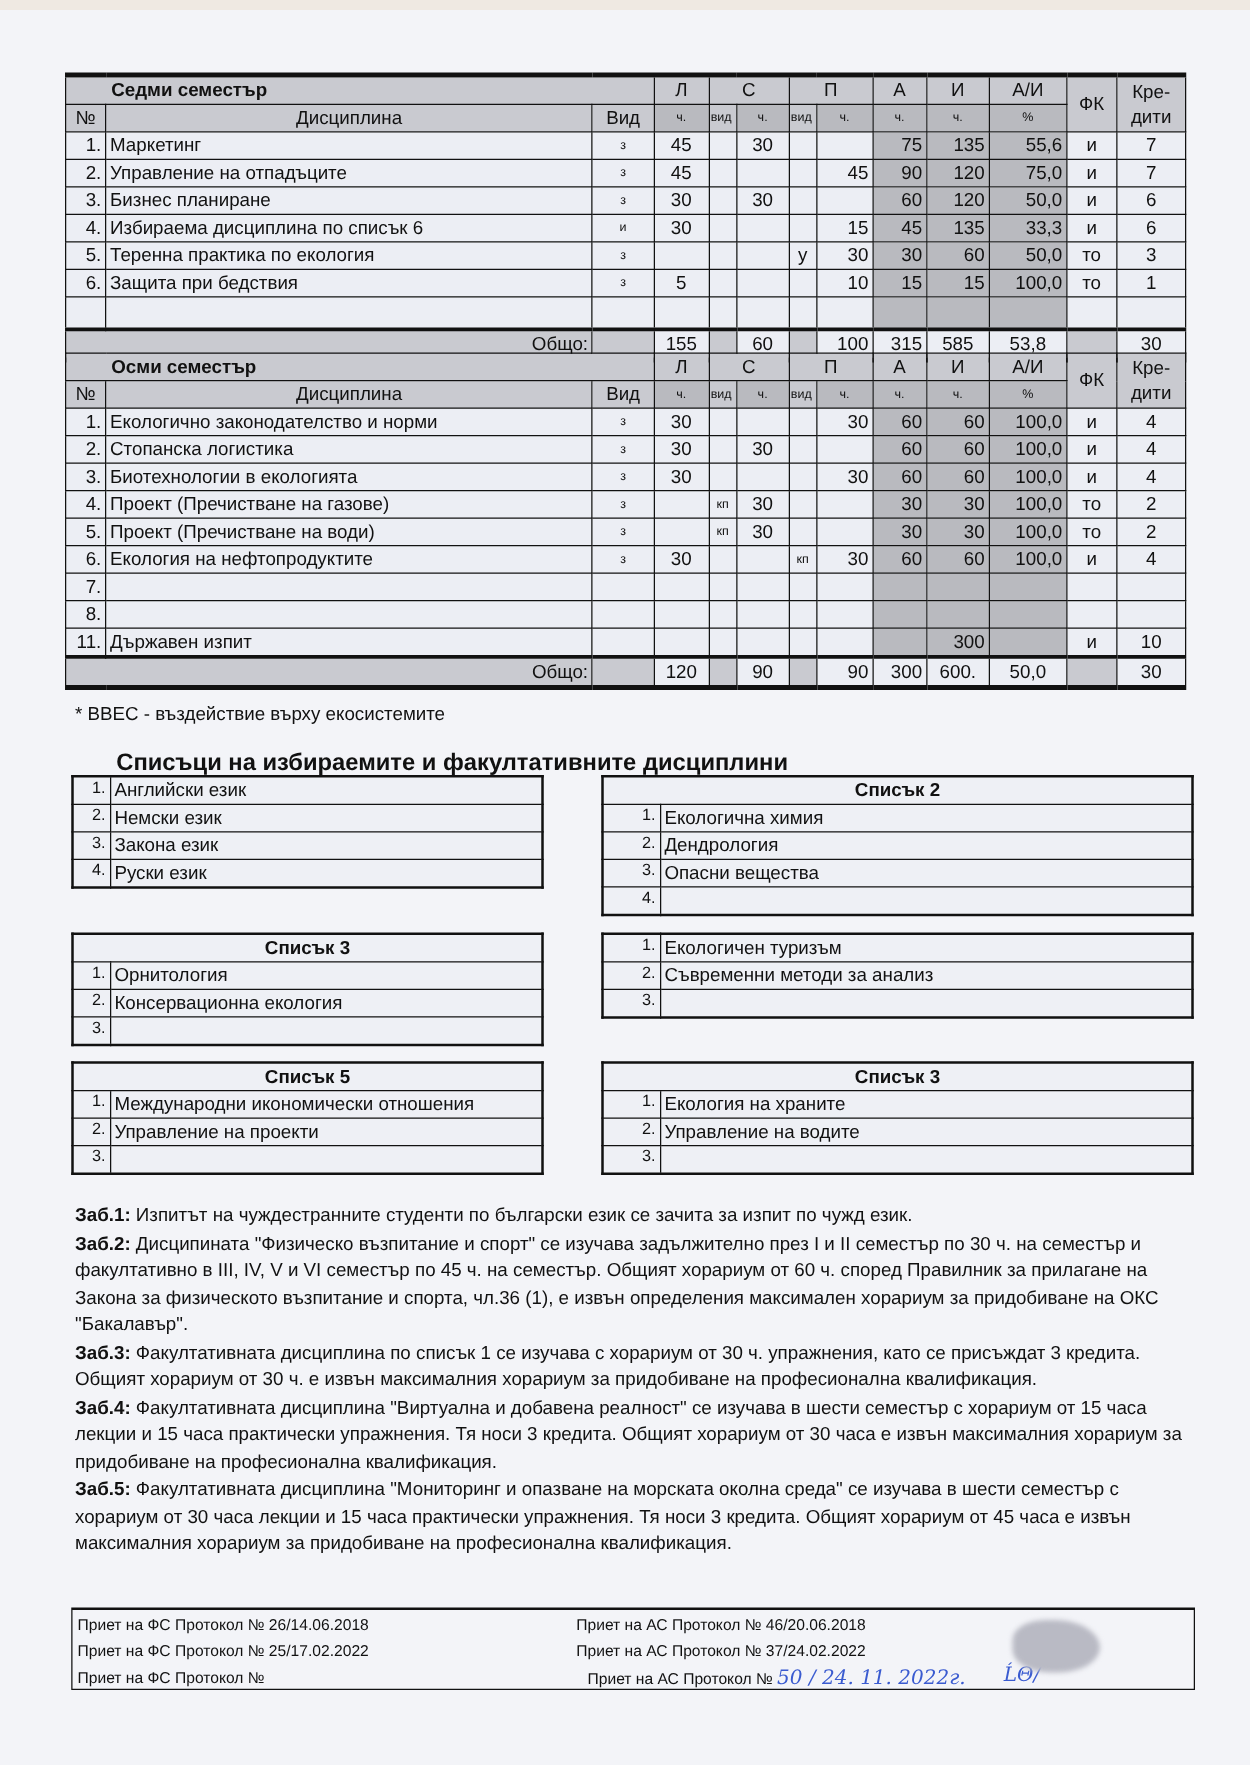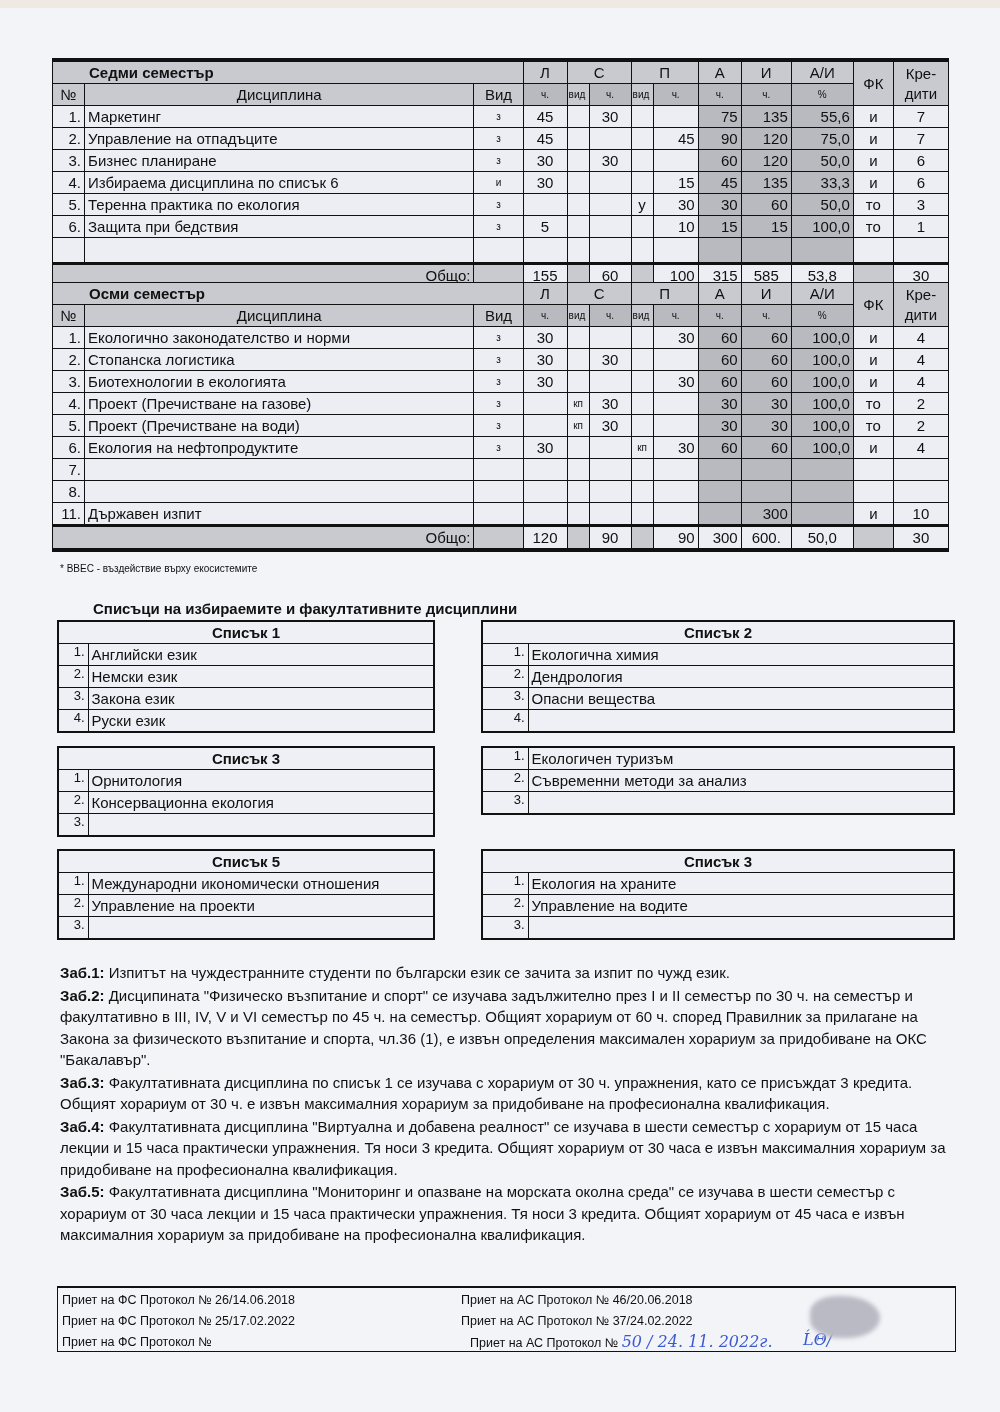--- a/index.html
+++ b/index.html
@@ -10,22 +10,22 @@
   .sem tr.title td{border-top:4px solid #111;}
   .sem .g{background:#c9cad0;}
   .sem .gd{background:#b9babf;}
   .sem .w{background:#eceef4;}
   .sem .c{text-align:center;}
   .sem .r{text-align:right;}
   .sem .sm{font-size:10px;}
   .sem .tiny{font-size:10px;padding:0 1px;}
   .sem .semtitle{font-weight:bold;padding-left:36px;}
   .sem tr.total td{border-bottom:4px solid #111;border-top:3px solid #111;margin-top:24px;}
-  .foot{position:absolute;left:60px;font-size:10px;}
-  .lists-title{position:absolute;left:93px;top:600px;font-size:15px;font-weight:bold;}
+  .foot{position:absolute;left:60px;font-size:15px;}
+  .lists-title{position:absolute;left:93px;top:600px;font-size:19px;font-weight:bold;}
   .lst{position:absolute;width:378px;border-collapse:collapse;table-layout:fixed;font-size:15px;}
   .lst td{border:1px solid #111;height:21px;line-height:20px;padding:0 3px;white-space:nowrap;overflow:hidden;background:#eef0f5;}
   .lst {border:2px solid #111;}
   .lst td.h{text-align:center;font-weight:bold;}
   .lst td.n{text-align:right;font-size:13px;vertical-align:top;line-height:16px;}
   .notes{position:absolute;left:60px;top:962px;width:890px;font-size:15px;line-height:21.5px;}
   .notes p{margin:0 0 1px 0;}
   .notes b{font-weight:bold;}
   .proto{position:absolute;left:57px;top:1286px;width:897px;height:63px;border:1px solid #111;border-top:2px solid #111;font-size:12.5px;}
   .proto .row{position:absolute;left:4px;height:20px;line-height:20px;}
@@ -398,23 +398,20 @@
 <div class="foot" style="top:563px;">* ВВЕС - въздействие върху екосистемите</div>
 
 <div class="lists-title">Списъци на избираемите и факултативните дисциплини</div>
 
 <table class="lst" style="left:57px;top:620px;">
   <colgroup>
       <col style="width:30px">
       <col>
     </colgroup>
   <tbody>
-      <tr>
-        <td class="h" colspan="2">Списък 1</td>
-      </tr>
   <tr>
         <td class="n">1.</td>
         <td>Английски език</td>
       </tr>
   <tr>
         <td class="n">2.</td>
         <td>Немски език</td>
       </tr>
   <tr>
         <td class="n">3.</td>

